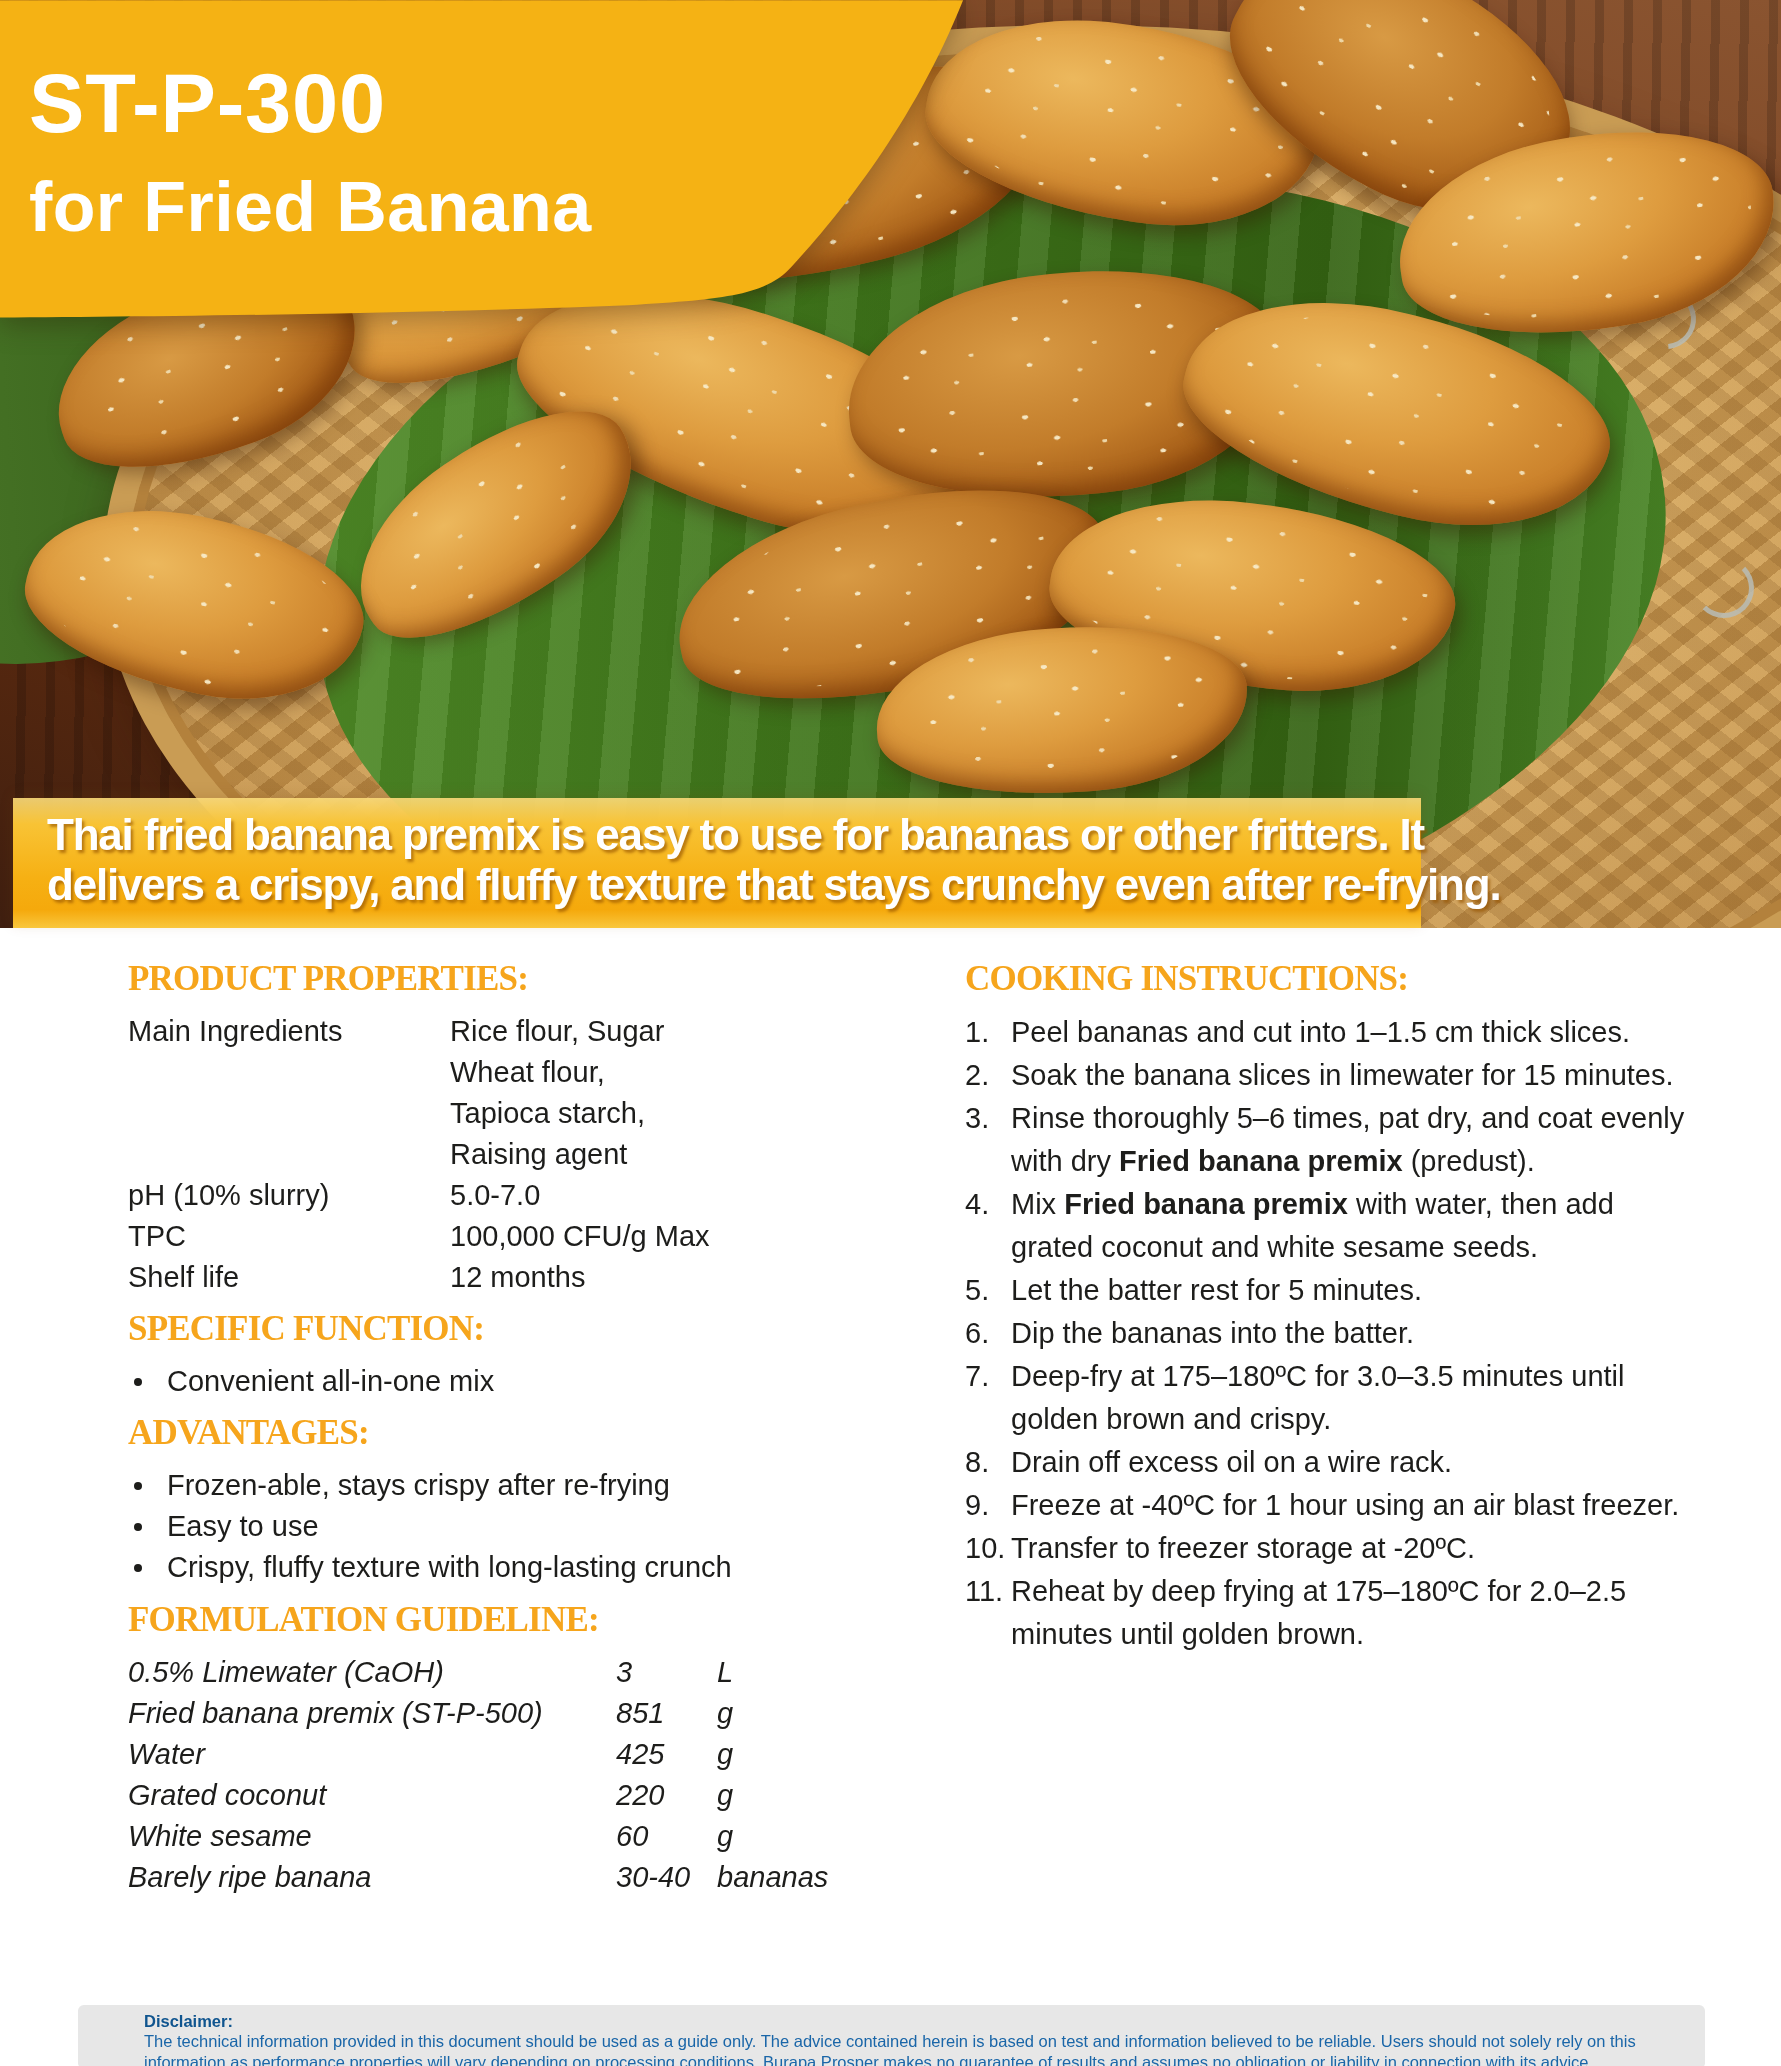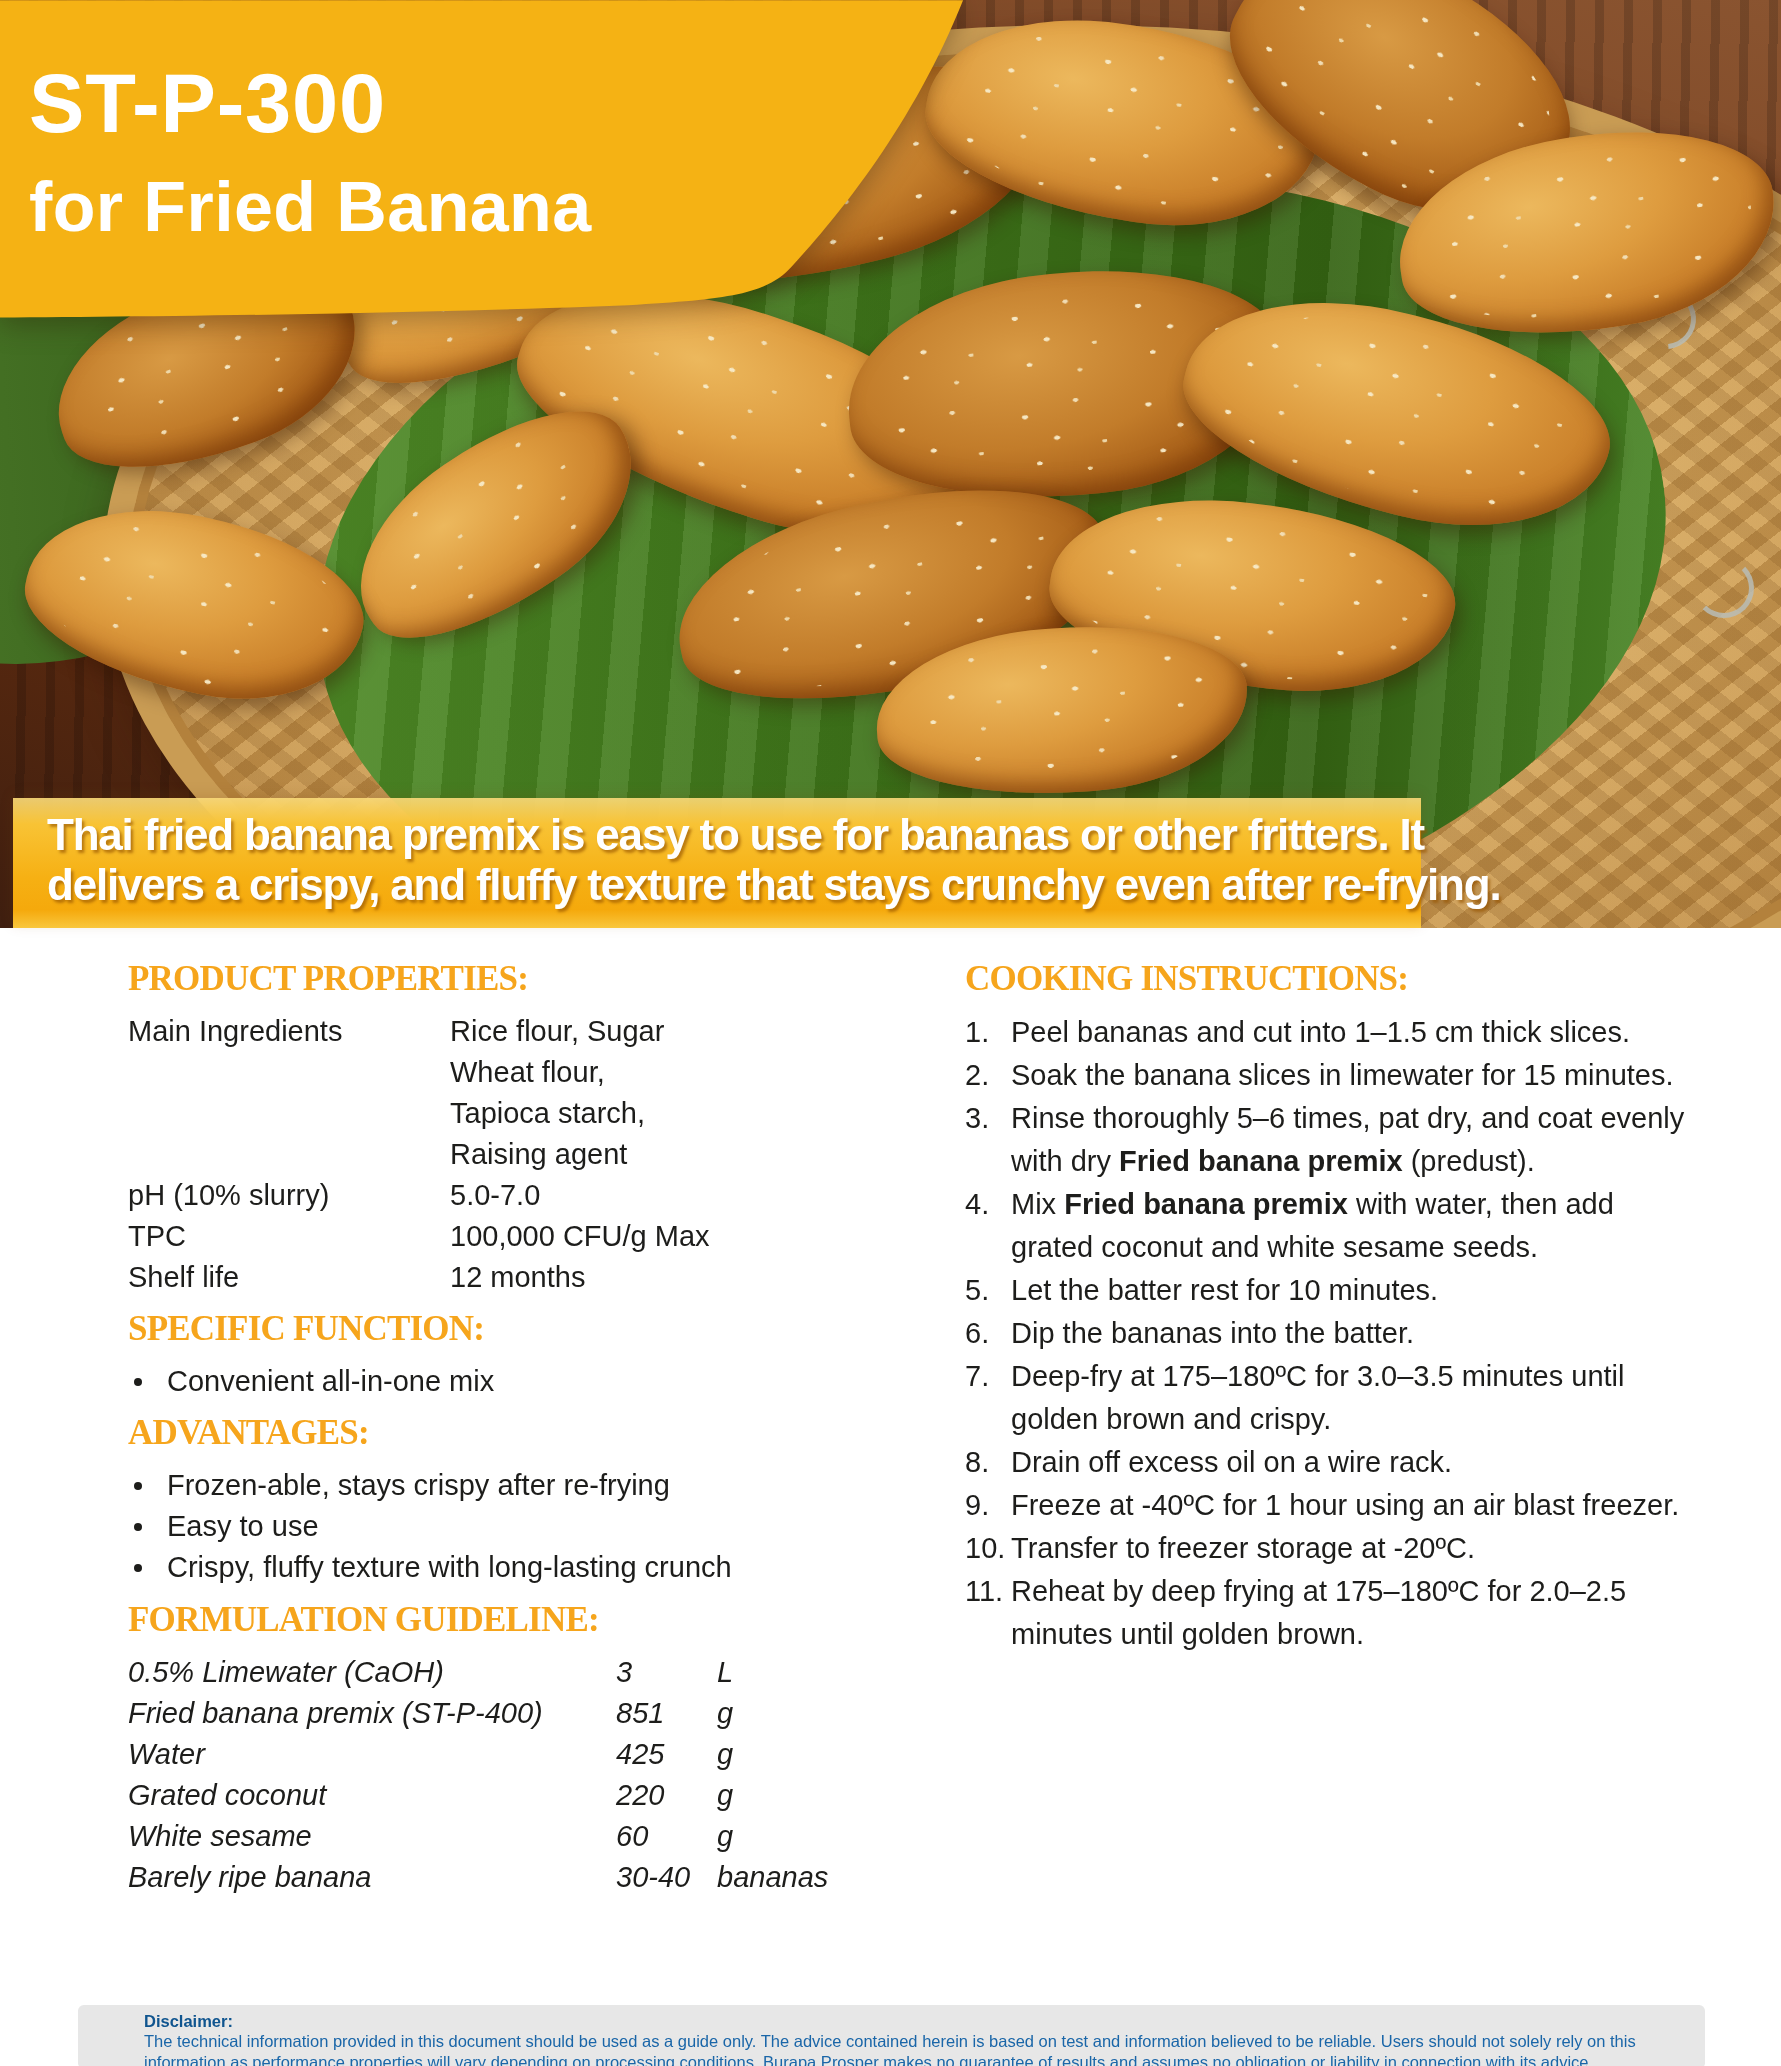--- a/index.html
+++ b/index.html
@@ -181,21 +181,21 @@
       </ul>
 
     <h2 class="sec gap">FORMULATION GUIDELINE:</h2>
     <div>
         <div class="form-row">
           <div class="form-name">0.5% Limewater (CaOH)</div>
           <div class="form-amount">3</div>
           <div class="form-unit">L</div>
         </div>
         <div class="form-row">
-          <div class="form-name">Fried banana premix (ST-P-400)</div>
+          <div class="form-name">Fried banana premix (ST-P-500)</div>
           <div class="form-amount">851</div>
           <div class="form-unit">g</div>
         </div>
         <div class="form-row">
           <div class="form-name">Water</div>
           <div class="form-amount">425</div>
           <div class="form-unit">g</div>
         </div>
         <div class="form-row">
           <div class="form-name">Grated coconut</div>
@@ -229,21 +229,21 @@
         <div class="step">
           <div class="step-num">3.</div>
           <div class="step-text"><span>Rinse thoroughly 5–6 times, pat dry, and coat evenly with dry </span><span class="b">Fried banana premix</span><span> (predust).</span></div>
         </div>
         <div class="step">
           <div class="step-num">4.</div>
           <div class="step-text"><span>Mix </span><span class="b">Fried banana premix</span><span> with water, then add grated coconut and white sesame seeds.</span></div>
         </div>
         <div class="step">
           <div class="step-num">5.</div>
-          <div class="step-text"><span>Let the batter rest for 10 minutes.</span></div>
+          <div class="step-text"><span>Let the batter rest for 5 minutes.</span></div>
         </div>
         <div class="step">
           <div class="step-num">6.</div>
           <div class="step-text"><span>Dip the bananas into the batter.</span></div>
         </div>
         <div class="step">
           <div class="step-num">7.</div>
           <div class="step-text"><span>Deep-fry at 175–180ºC for 3.0–3.5 minutes until golden brown and crispy.</span></div>
         </div>
         <div class="step">

